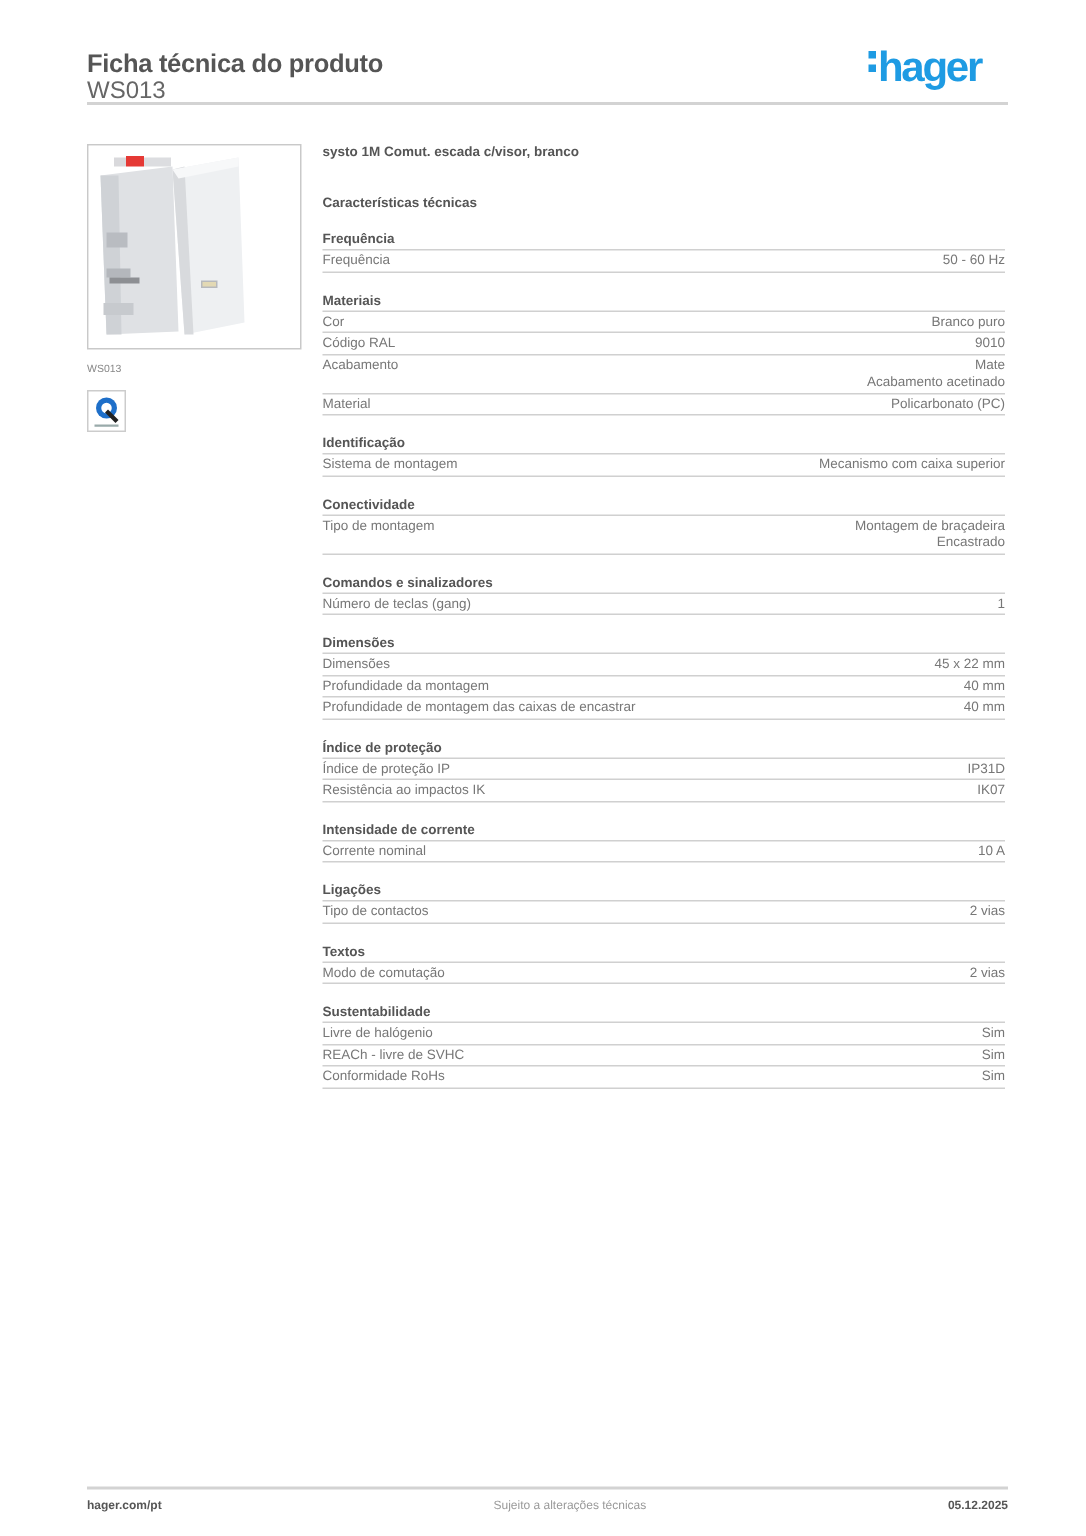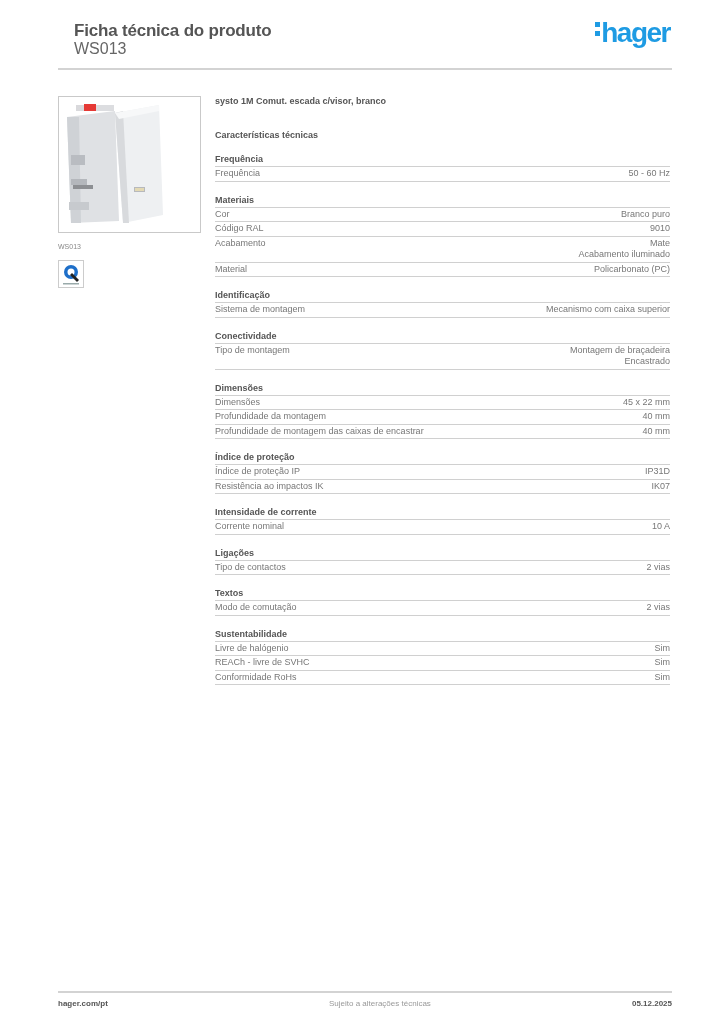--- a/index.html
+++ b/index.html
@@ -1,19 +1,19 @@
 <!DOCTYPE html>
 <html><head>
 <meta charset="utf-8">
 <style>
   * { margin: 0; padding: 0; box-sizing: border-box; }
   html, body { width: 724px; height: 1024px; background: #ffffff; overflow: hidden; }
   body { position: relative; font-family: "Liberation Sans", sans-serif; color: #555; }
 
-  .header { position: absolute; left: 58px; top: 18px; width: 614px; height: 52px; margin-left: 16px; }
+  .header { position: absolute; left: 58px; top: 30px; width: 614px; height: 52px; }
   .doc-title { position: absolute; left: 0; top: 3px; font-size: 17px; font-weight: bold; color: #555; letter-spacing: -0.2px; }
   .doc-code { position: absolute; left: 0; top: 22px; font-size: 16px; color: #666; }
   .logo { position: absolute; right: 18px; top: 1px; font-size: 28px; font-weight: bold; color: #1e9be3; letter-spacing: -1.5px; line-height: 28px; }
   .logo .colon { display: inline-block; width: 7px; position: relative; top: -2px; }
   .logo .colon i { display: block; width: 5px; height: 5px; background: #1e9be3; margin: 4px 0 4px 1px; }
   .header-rule { position: absolute; left: 58px; top: 68px; width: 614px; height: 2px; background: #d3d3d3; }
 
   .left-col { position: absolute; left: 58px; top: 96px; width: 144px; }
   .product-image { width: 143px; height: 137px; border: 1px solid #c9c9c9; position: relative; background: #fff; overflow: hidden; }
   .img-label { font-size: 7px; color: #888; margin-top: 10px; }
@@ -104,21 +104,21 @@
         <div class="row">
           <span class="label">Código RAL</span>
           <span class="value">
             <div>9010</div>
           </span>
         </div>
         <div class="row">
           <span class="label">Acabamento</span>
           <span class="value">
             <div>Mate</div>
-            <div>Acabamento iluminado</div>
+            <div>Acabamento acetinado</div>
           </span>
         </div>
         <div class="row">
           <span class="label">Material</span>
           <span class="value">
             <div>Policarbonato (PC)</div>
           </span>
         </div>
       </div>
       <div class="group">
@@ -130,20 +130,29 @@
           </span>
         </div>
       </div>
       <div class="group">
         <div class="group-title">Conectividade</div>
         <div class="row">
           <span class="label">Tipo de montagem</span>
           <span class="value">
             <div>Montagem de braçadeira</div>
             <div>Encastrado</div>
+          </span>
+        </div>
+      </div>
+      <div class="group">
+        <div class="group-title">Comandos e sinalizadores</div>
+        <div class="row">
+          <span class="label">Número de teclas (gang)</span>
+          <span class="value">
+            <div>1</div>
           </span>
         </div>
       </div>
       <div class="group">
         <div class="group-title">Dimensões</div>
         <div class="row">
           <span class="label">Dimensões</span>
           <span class="value">
             <div>45 x 22 mm</div>
           </span>

